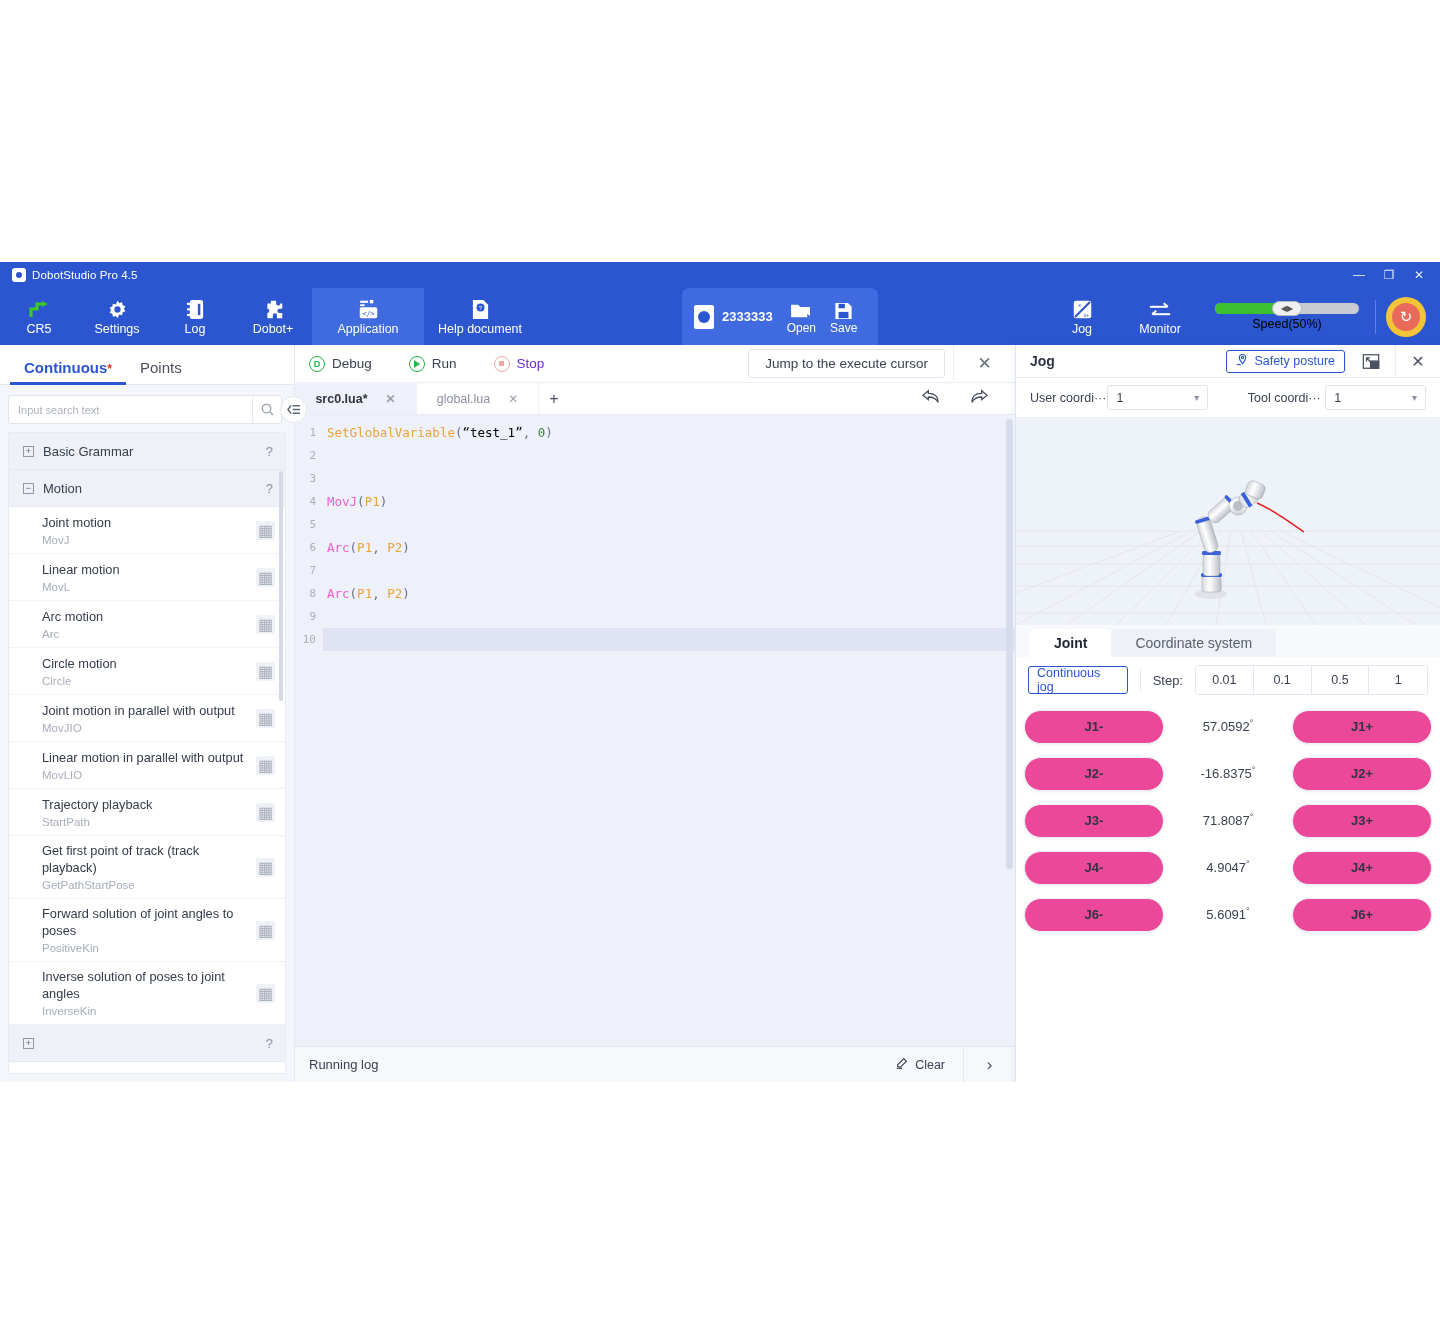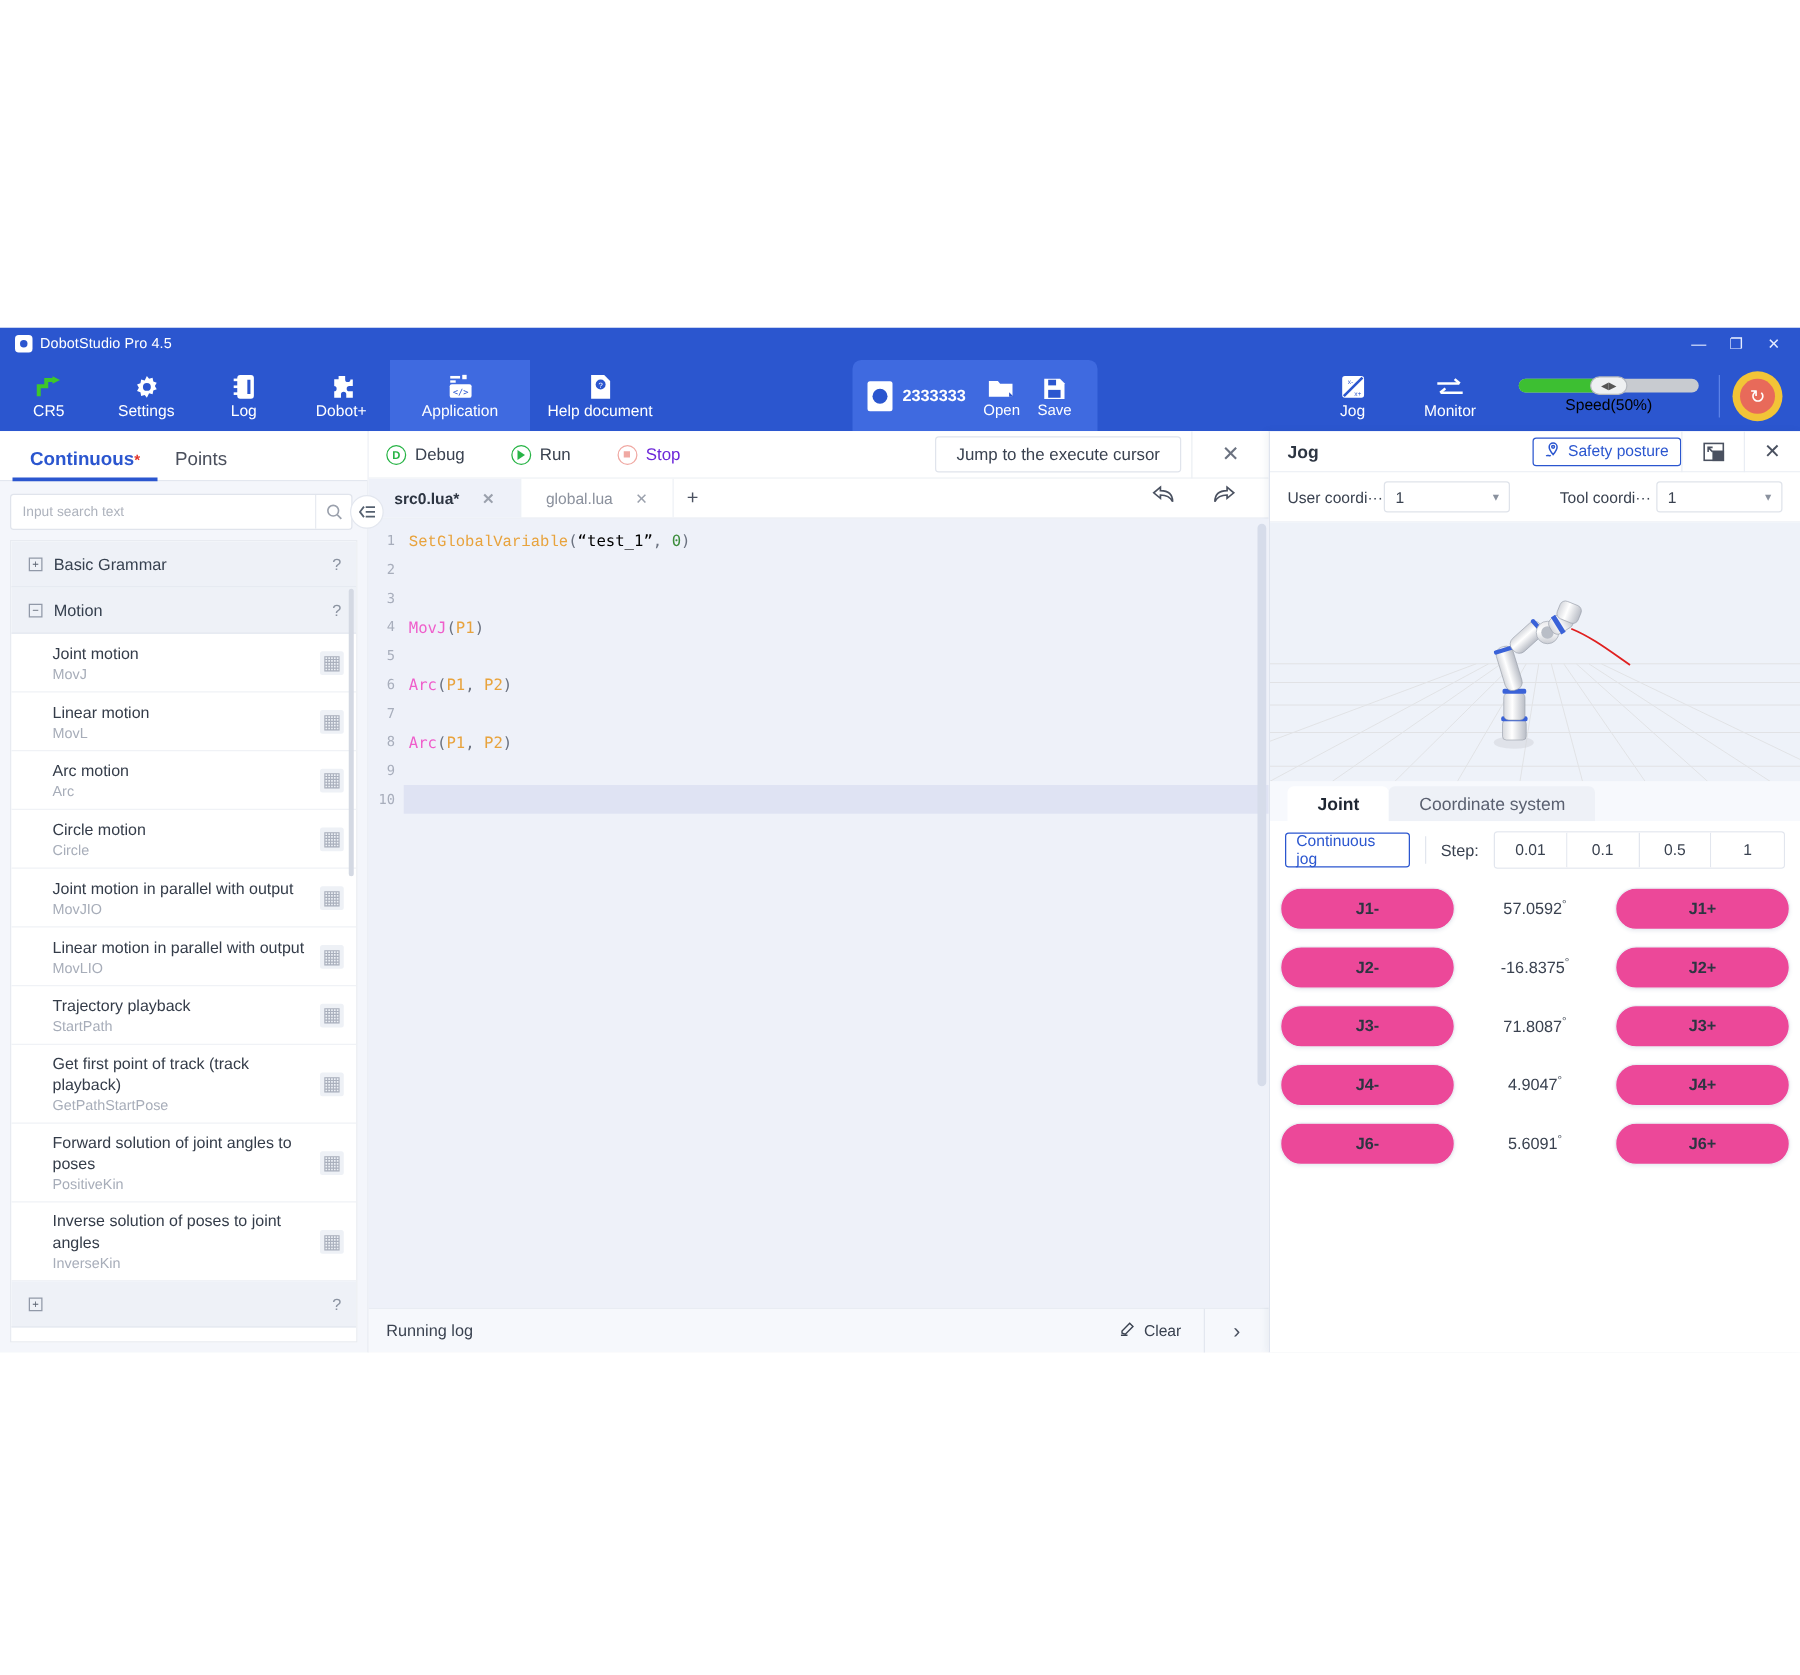--- a/index.html
+++ b/index.html
@@ -226,21 +226,21 @@
     font-family: "DejaVu Sans Mono", monospace; font-size: 11px; color: #a8aebc;
     background: #eef1f9; flex: none;
   }
   .gutter div { height: 23px; line-height: 23px; }
   .code {
     flex: 1; padding-top: 6px; font-family: "DejaVu Sans Mono", monospace;
     font-size: 12.5px; position: relative;
   }
   .code .ln { height: 23px; line-height: 23px; padding-left: 4px; white-space: pre; }
   .code .ln.cur { background: #dfe3f3; }
-  .t-fn { color: #e8a33d; font-family: Liberation Mono, monospace; }
+  .t-fn { color: #e8a33d; }
   .t-kw { color: #ef5ecb; }
   .t-str { color: #000000; }
   .t-var { color: #e8a33d; }
   .t-num { color: #3b8c3b; }
   .t-punct { color: #6b7280; }
   .ed-scroll {
     position: absolute; right: 2px; top: 4px; width: 7px; height: 450px;
     background: #d6dcea; border-radius: 4px;
   }
 

